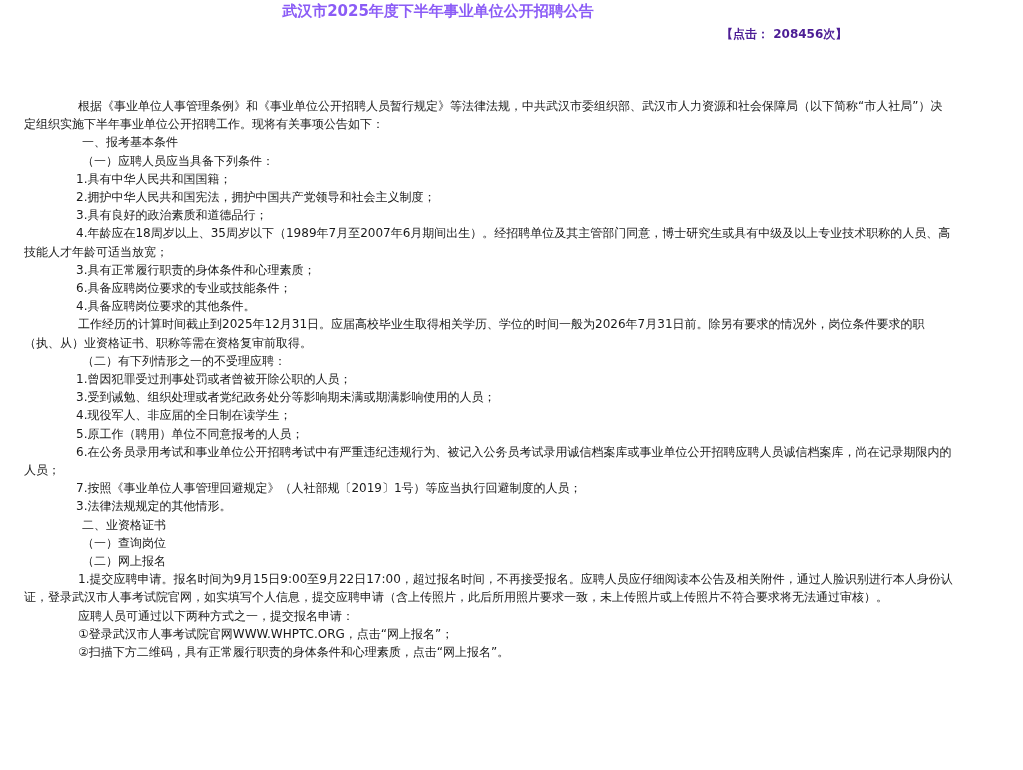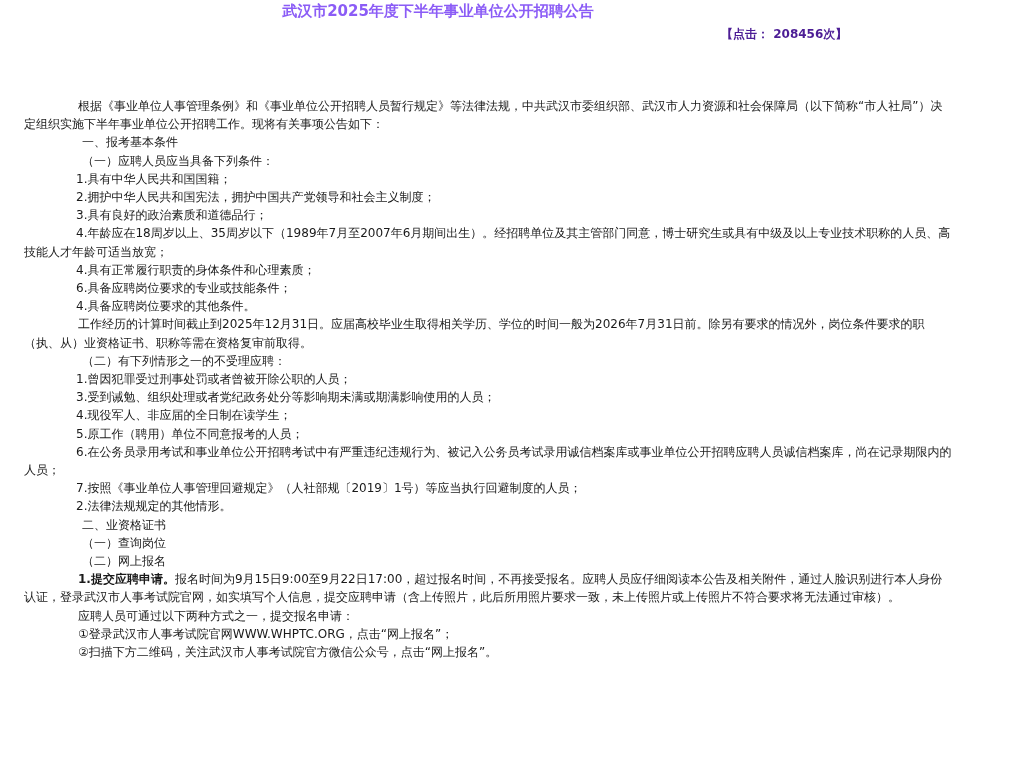--- a/index.html
+++ b/index.html
@@ -6,48 +6,48 @@
   body { width:1023px; height:770px; overflow:hidden; position:relative;
          font-family: "DejaVu Sans", "Liberation Sans", sans-serif; color:#1a1a1a; }
   .title { position:absolute; top:2px; left:0; width:876px; text-align:center;
            font-size:15px; font-weight:bold; color:#8b5cf6; letter-spacing:0px; }
   .clicks { position:absolute; top:26px; left:721px; font-size:12px; font-weight:bold; color:#4c1d95; }
   .content { position:absolute; top:97px; left:24px; width:930px; font-size:12px; line-height:18.2px; }
   .p { margin:0; }
   .ind2 { text-indent:54px; }
   .ind0 { padding-left:58px; }
   .hang { padding-left:0; text-indent:52px; }
-  b.strong { font-weight:bold; }
+  b.strong { font-weight:normal; }
 </style>
 </head>
 <body>
 
 <div class="title">武汉市2025年度下半年事业单位公开招聘公告</div>
 <div class="clicks">【点击： 208456次】</div>
 
 <div class="content">
   <p class="p ind2">根据《事业单位人事管理条例》和《事业单位公开招聘人员暂行规定》等法律法规，中共武汉市委组织部、武汉市人力资源和社会保障局（以下简称“市人社局”）决定组织实施下半年事业单位公开招聘工作。现将有关事项公告如下：</p>
   <p class="p ind0">一、报考基本条件</p>
   <p class="p ind0">（一）应聘人员应当具备下列条件：</p>
   <p class="p hang">1.具有中华人民共和国国籍；</p>
   <p class="p hang">2.拥护中华人民共和国宪法，拥护中国共产党领导和社会主义制度；</p>
   <p class="p hang">3.具有良好的政治素质和道德品行；</p>
   <p class="p hang">4.年龄应在18周岁以上、35周岁以下（1989年7月至2007年6月期间出生）。经招聘单位及其主管部门同意，博士研究生或具有中级及以上专业技术职称的人员、高技能人才年龄可适当放宽；</p>
-  <p class="p hang">4.具有正常履行职责的身体条件和心理素质；</p>
+  <p class="p hang">3.具有正常履行职责的身体条件和心理素质；</p>
   <p class="p hang">6.具备应聘岗位要求的专业或技能条件；</p>
   <p class="p hang">4.具备应聘岗位要求的其他条件。</p>
   <p class="p ind2">工作经历的计算时间截止到2025年12月31日。应届高校毕业生取得相关学历、学位的时间一般为2026年7月31日前。除另有要求的情况外，岗位条件要求的职（执、从）业资格证书、职称等需在资格复审前取得。</p>
   <p class="p ind0">（二）有下列情形之一的不受理应聘：</p>
   <p class="p hang">1.曾因犯罪受过刑事处罚或者曾被开除公职的人员；</p>
   <p class="p hang">3.受到诫勉、组织处理或者党纪政务处分等影响期未满或期满影响使用的人员；</p>
   <p class="p hang">4.现役军人、非应届的全日制在读学生；</p>
   <p class="p hang">5.原工作（聘用）单位不同意报考的人员；</p>
   <p class="p hang">6.在公务员录用考试和事业单位公开招聘考试中有严重违纪违规行为、被记入公务员考试录用诚信档案库或事业单位公开招聘应聘人员诚信档案库，尚在记录期限内的人员；</p>
   <p class="p hang">7.按照《事业单位人事管理回避规定》（人社部规〔2019〕1号）等应当执行回避制度的人员；</p>
-  <p class="p hang">2.法律法规规定的其他情形。</p>
+  <p class="p hang">3.法律法规规定的其他情形。</p>
   <p class="p ind0">二、业资格证书</p>
   <p class="p ind0">（一）查询岗位</p>
   <p class="p ind0">（二）网上报名</p>
   <p class="p ind2"><b class="strong">1.提交应聘申请。</b><span>报名时间为9月15日9:00至9月22日17:00，超过报名时间，不再接受报名。应聘人员应仔细阅读本公告及相关附件，通过人脸识别进行本人身份认证，登录武汉市人事考试院官网，如实填写个人信息，提交应聘申请（含上传照片，此后所用照片要求一致，未上传照片或上传照片不符合要求将无法通过审核）。</span></p>
   <p class="p ind2">应聘人员可通过以下两种方式之一，提交报名申请：</p>
   <p class="p ind2"><span>①登录武汉市人事考试院官网</span><span>WWW.WHPTC.ORG</span><span>，点击“网上报名”；</span></p>
-  <p class="p ind2">②扫描下方二维码，关注武汉市人事考试院官方微信公众号，点击“网上报名”。</p>
+  <p class="p ind2">②扫描下方二维码，具有正常履行职责的身体条件和心理素质，点击“网上报名”。</p>
 </div>
 
 </body></html>

